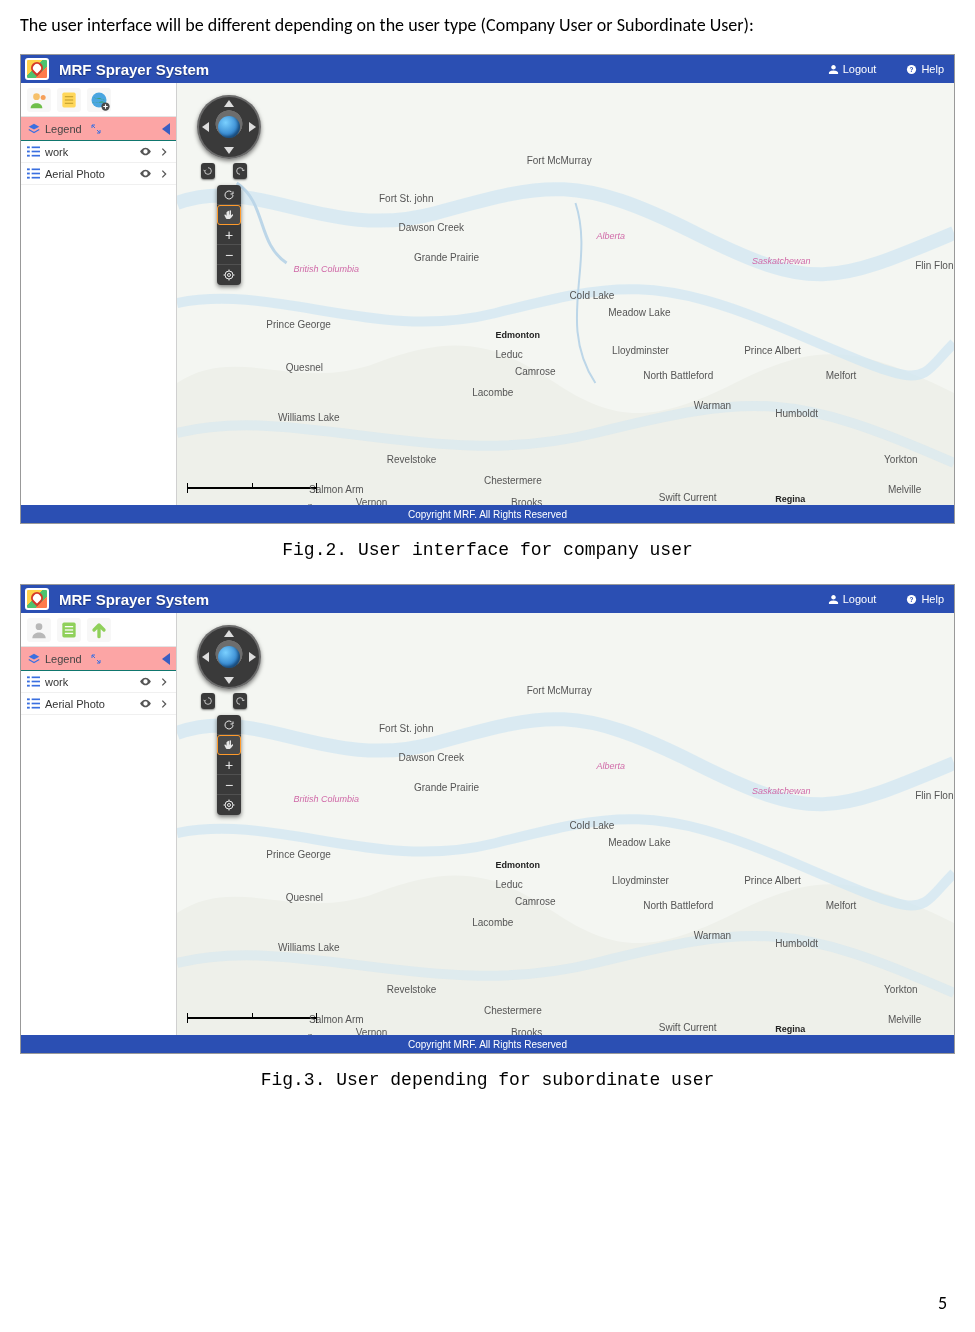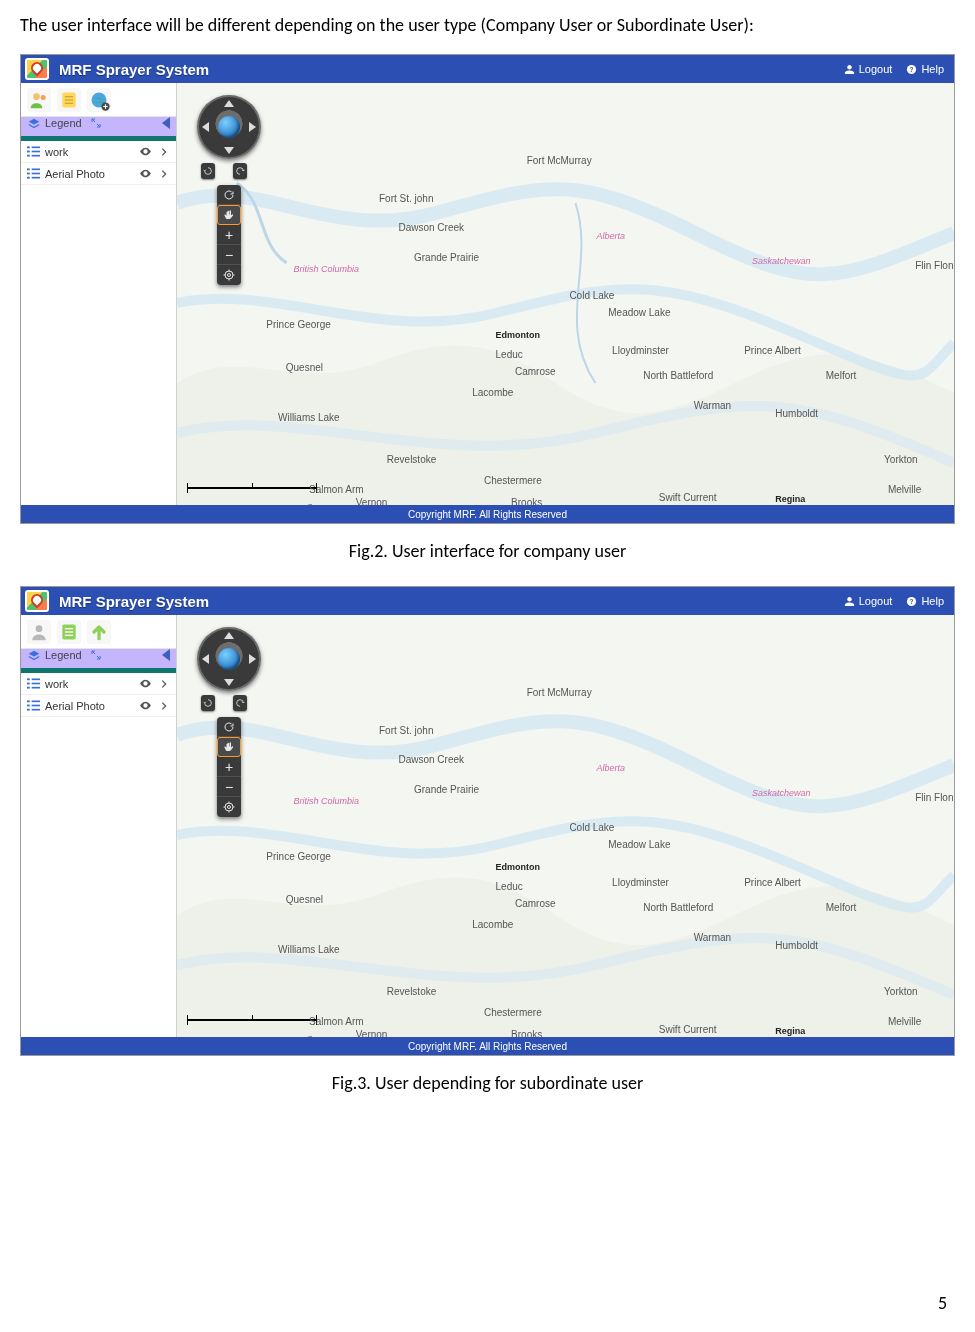--- a/index.html
+++ b/index.html
@@ -6,21 +6,21 @@
   body {
     font-family: Calibri, Arial, sans-serif;
     background: #fff;
     width: 975px;
     min-height: 1332px;
     position: relative;
     padding: 14px 20px 40px 20px;
     color: #000;
   }
   .intro { font-size: 18px; margin-bottom: 18px; }
-  .figcap { text-align: center; font-size: 18px; margin: 16px 0 24px 0; }
+  .figcap { text-align: center; font-size: 18px; margin: 16px 0 24px 0; font-family: Liberation Mono, monospace; }
   .pagenum { position: absolute; bottom: 18px; right: 28px; font-size: 18px; }
 
   
   .app-box {
     width: 935px;
     border: 1px solid #999;
     background: #fff;
     font-family: Arial, sans-serif;
     font-size: 12px;
   }
@@ -40,21 +40,21 @@
     margin-right: 10px;
     position: relative;
   }
   .app-logo::after{
     content:""; position:absolute; left:50%; top:2px; width:8px; height:8px;
     border:2px solid #d43a2a; border-radius:50% 50% 50% 0;
     transform: translateX(-50%) rotate(-45deg);
     background:#fff;
   }
   .app-title { font-size: 15px; font-weight: bold; text-shadow: 0 1px 1px rgba(0,0,0,.4); }
-  .app-header-right { margin-left: auto; display: flex; gap: 14px; font-size: 11px; }
+  .app-header-right { margin-left: auto; display: flex; gap: 30px; font-size: 11px; }
   .hdr-link { display:flex; align-items:center; gap:4px; cursor:pointer; }
   .hdr-link svg { width:11px; height:11px; fill:#fff; }
 
   .app-body { display:flex; height: 422px; }
 
   
   .left {
     width: 156px;
     border-right: 1px solid #d0d0d0;
     background:#fff;
@@ -69,23 +69,23 @@
   .tbtn {
     width:24px; height:24px;
     display:flex; align-items:center; justify-content:center;
     border-radius:3px;
     background:#f7f7f7;
     cursor:pointer;
   }
 
   .legend-head {
     height: 24px;
-    background:#c4b5fd;
-    border-bottom:5px solid #0f766e;
-    display:flex; align-items:flex-start;
+    background:#fca5a5;
+    border-bottom:1px solid #0f766e;
+    display:flex; align-items:center;
     padding:0 6px; gap:4px;
     font-size:11px; color:#444;
     position:relative;
   }
   .legend-head .collapse-tri {
     margin-left:auto;
     width:0;height:0;
     border-top:6px solid transparent;
     border-bottom:6px solid transparent;
     border-right:8px solid #3a5ec2;

